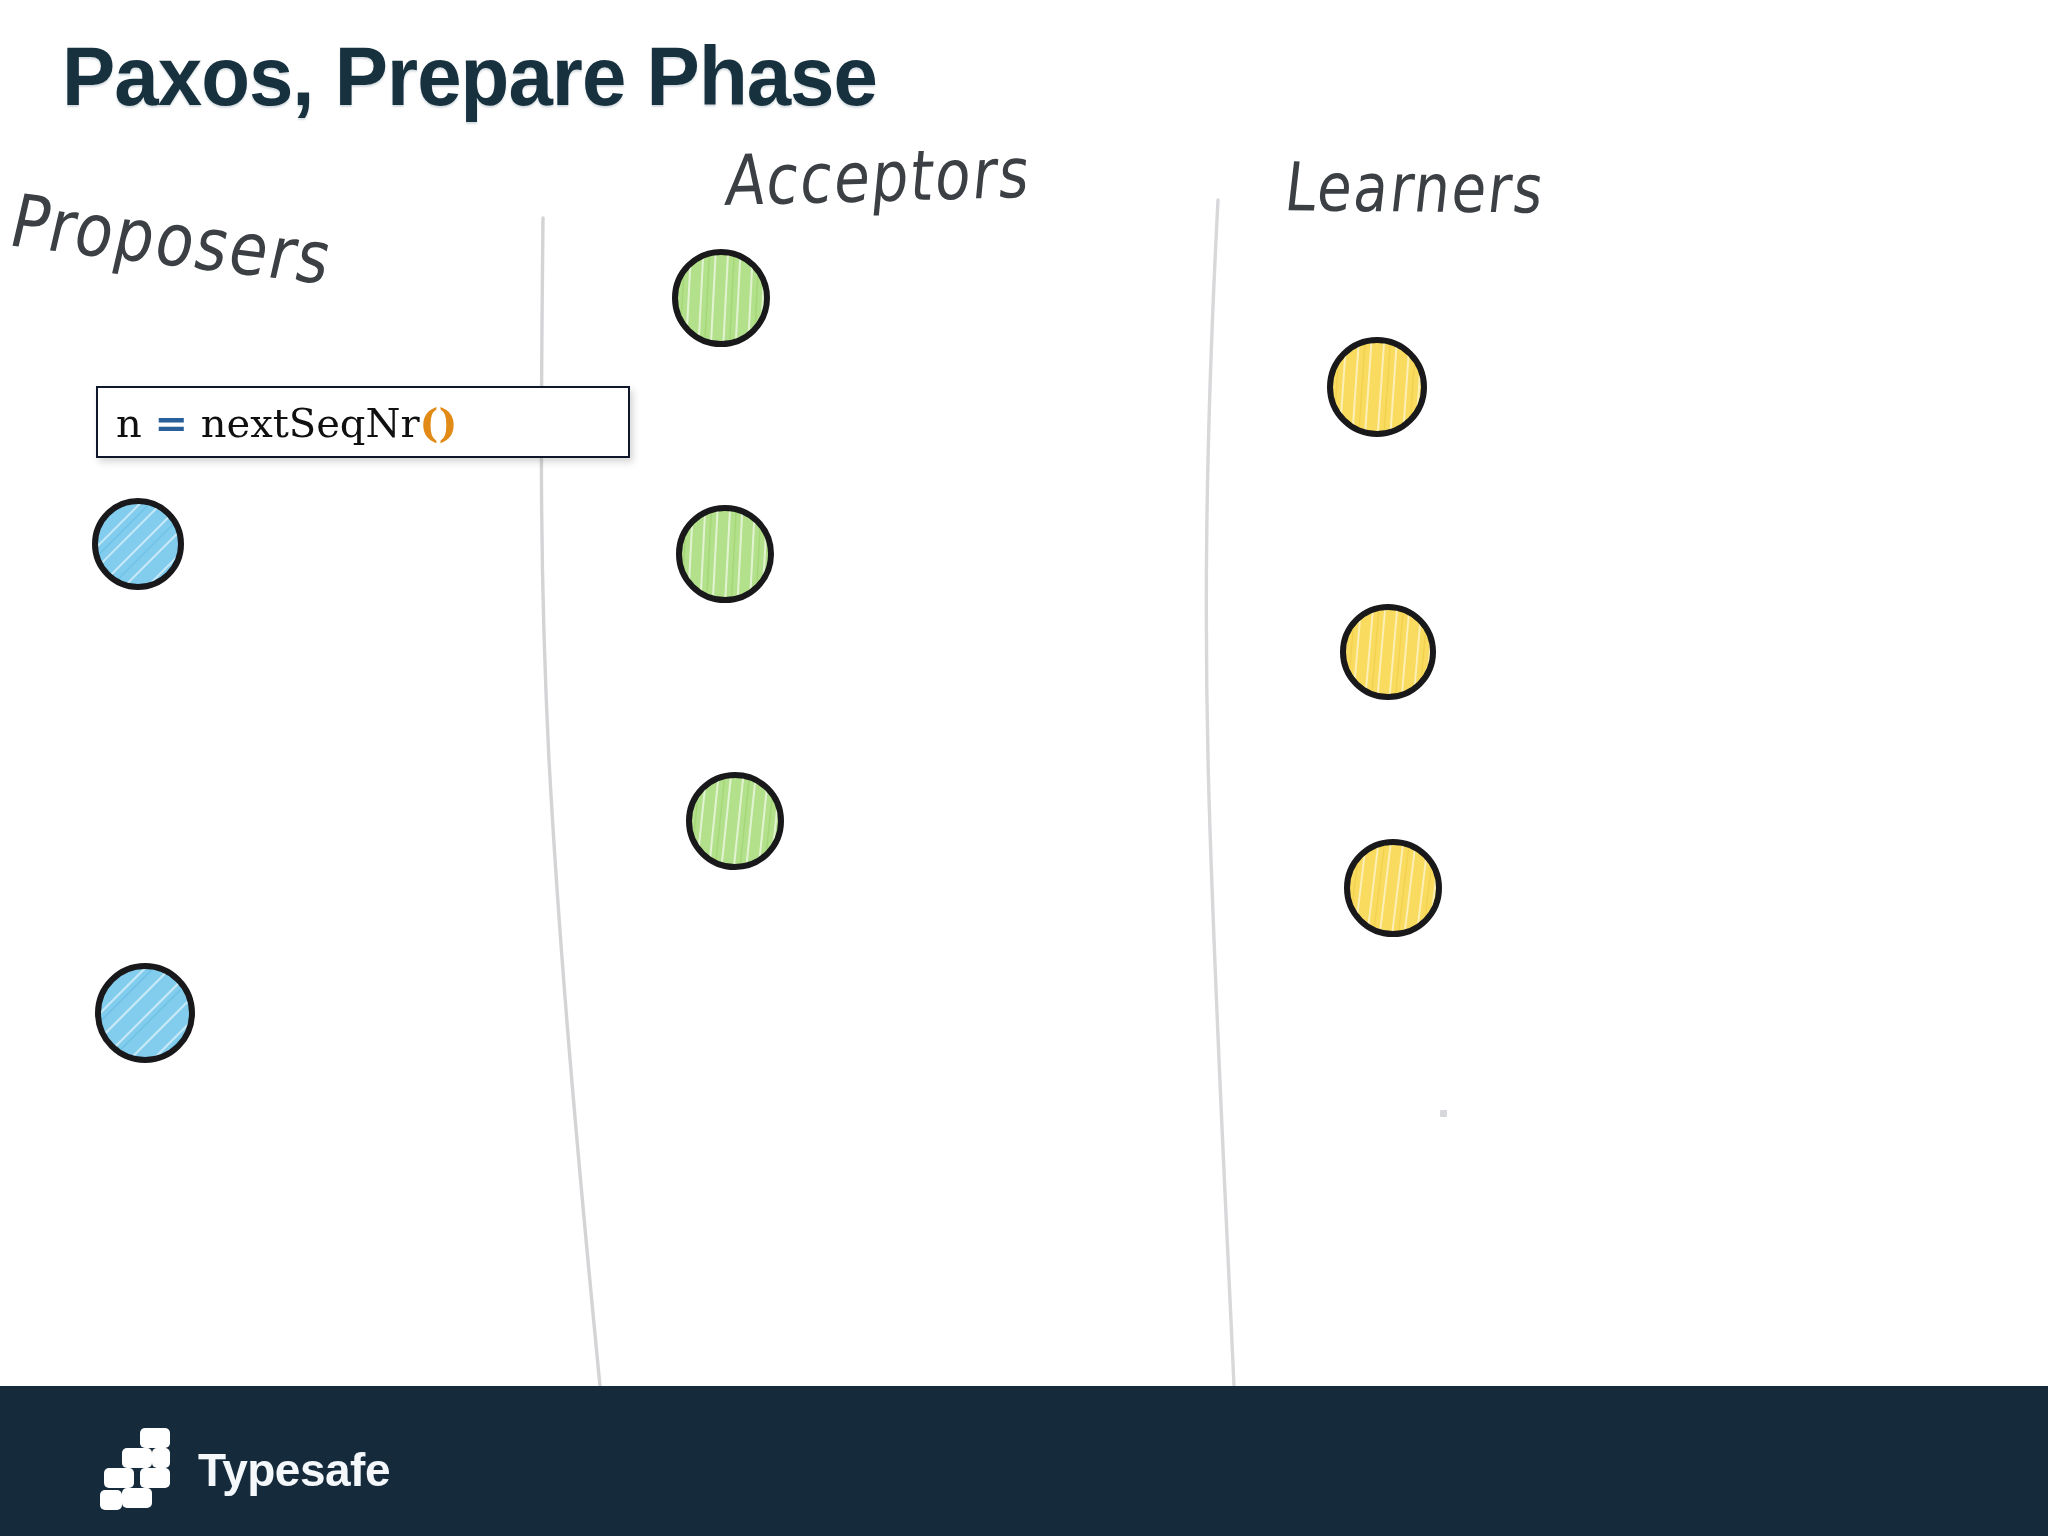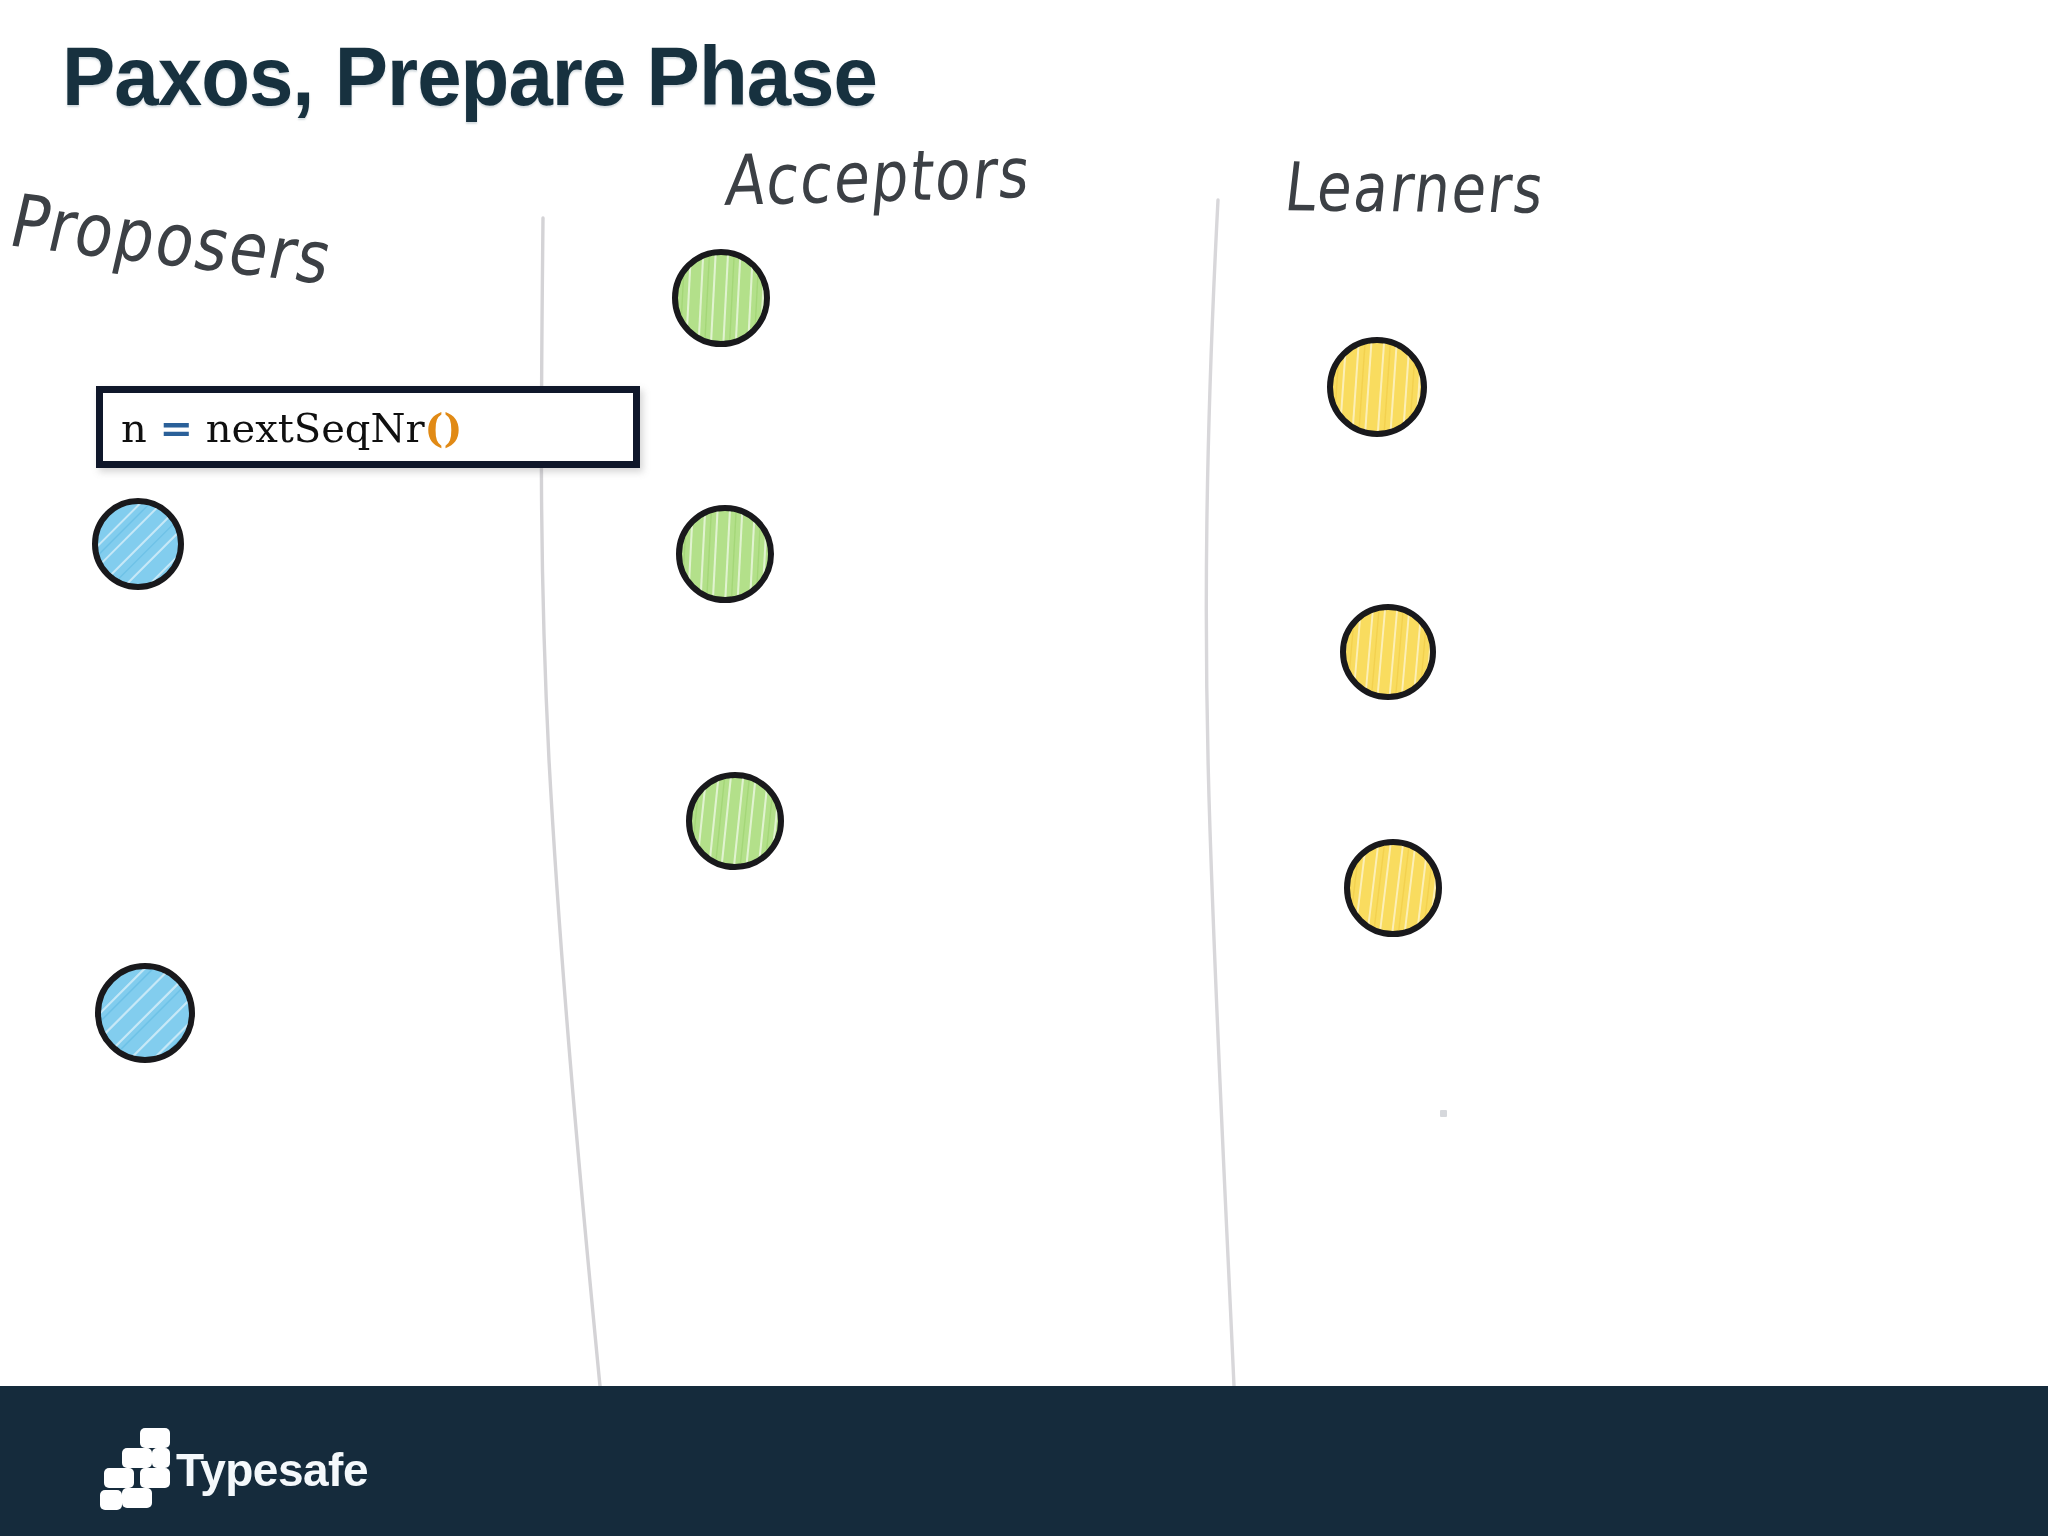--- a/index.html
+++ b/index.html
@@ -99,21 +99,21 @@
   .node-yellow{ background: #f9dc5f; }
 
   
   #code-callout {
     position: absolute;
     left: 96px;
     top: 386px;
     width: 530px;
     height: 68px;
     background: #ffffff;
-    border: 7px solid #0f172a;
+    border: 2px solid #0f172a;
     box-shadow: 3px 4px 7px rgba(120,120,120,0.30);
     display: flex;
     align-items: center;
   }
   #code-callout .code-text {
     font-family: "DejaVu Serif", serif;
     font-size: 40px;
     color: #101010;
     padding-left: 18px;
     letter-spacing: 0px;
@@ -142,20 +142,21 @@
     width: 2048px;
     height: 150px;
     background: #152b3c;
   }
   #footer-brand {
     position: absolute;
     left: 100px;
     top: 1428px;
     display: flex;
     align-items: center;
+    gap: 22px;
   }
   #brand-name {
     font-family: "Liberation Sans", sans-serif;
     font-size: 46px;
     font-weight: bold;
     color: #f4f8fb;
     letter-spacing: -0.5px;
   }
   .logo-svg { display: block; }
 </style>

